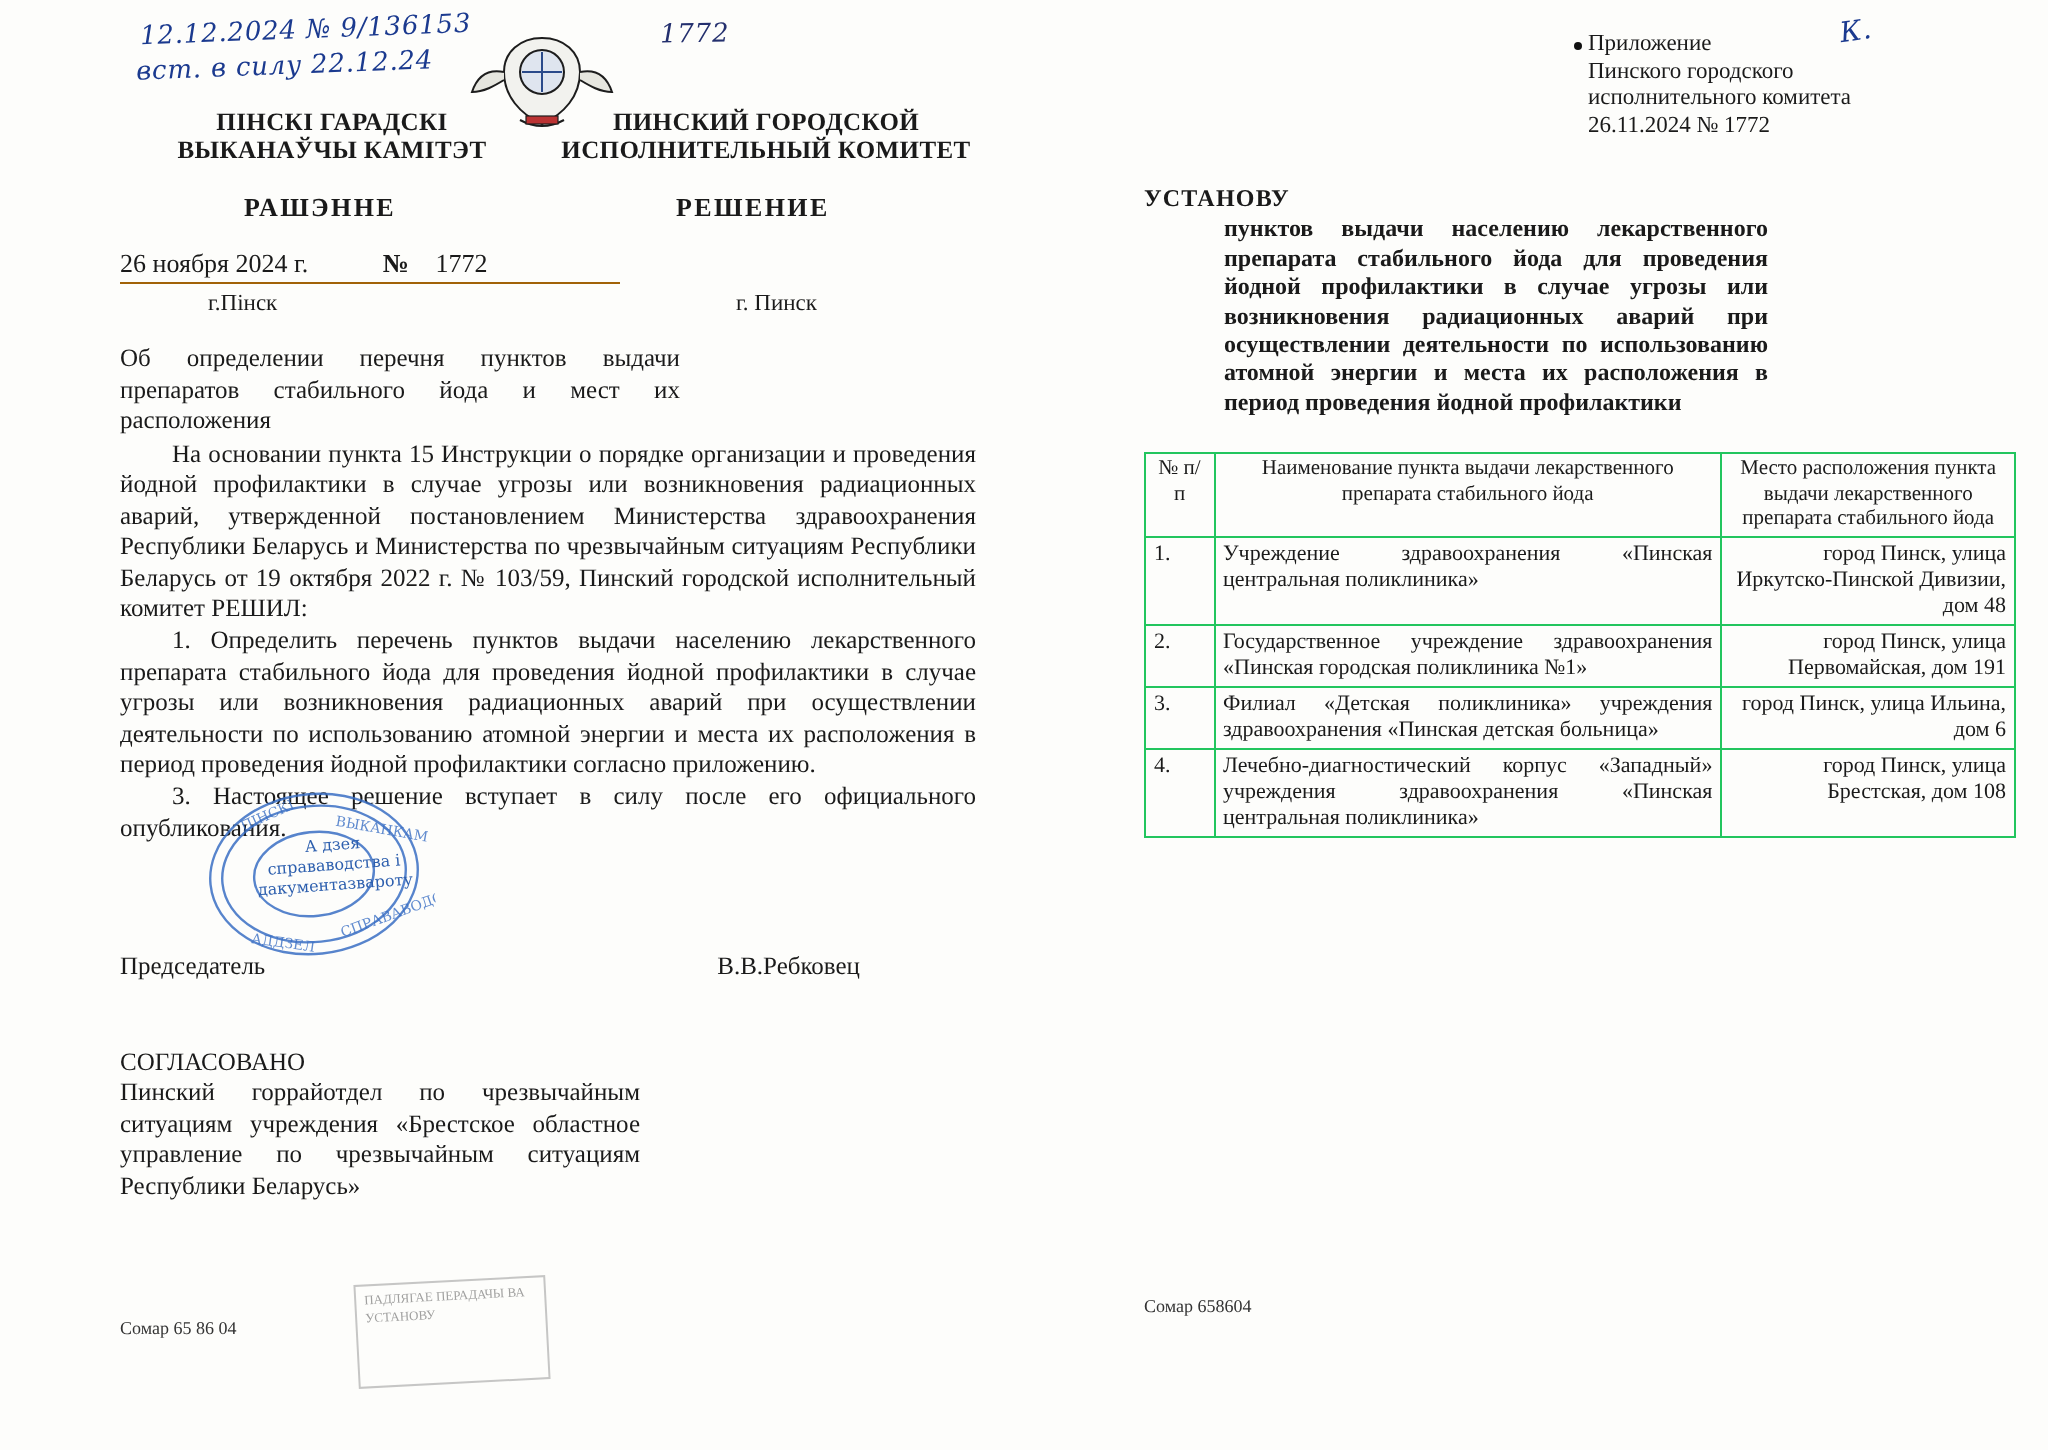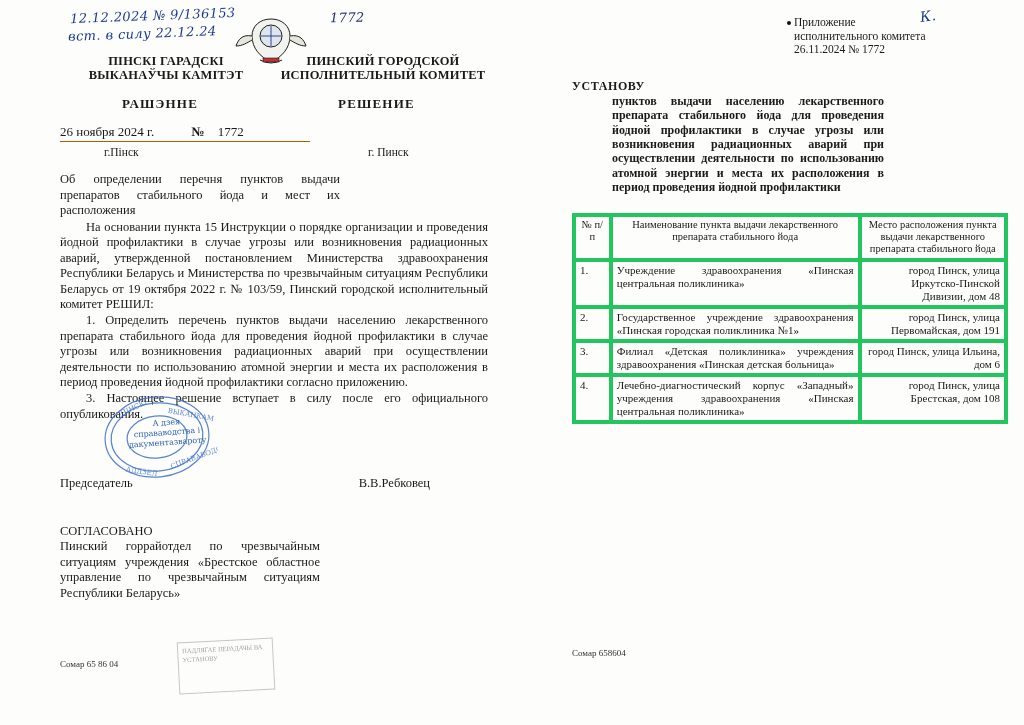--- a/index.html
+++ b/index.html
@@ -194,21 +194,21 @@
     margin-left: 40px;
   }
   table.tbl {
     margin-top: 18px;
     border-collapse: collapse;
     width: 436px;
     font-size: 11px;
     line-height: 13px;
   }
   table.tbl th, table.tbl td {
-    border: 4px solid #22c55e;
+    border: 1px solid #22c55e;
     padding: 2px 4px;
     vertical-align: top;
   }
   table.tbl th {
     text-align: center;
     font-weight: normal;
     font-size: 10.5px;
     line-height: 12.4px;
   }
   td.c-num { width: 26px; text-align: left; }
@@ -306,20 +306,21 @@
       </g>
     </svg>
   </div>
   <div class="stamp-txt">А дзея справаводства і дакументазвароту</div>
 
   <div class="stamp2">ПАДЛЯГАЕ ПЕРАДАЧЫ ВА УСТАНОВУ</div>
 
   <div class="right-col">
     <div class="annex">
       <div class="bullet">Приложение</div>
+      <div>Пинского городского</div>
       <div>исполнительного комитета</div>
       <div>26.11.2024 № 1772</div>
     </div>
 
     <div class="perechen-title">УСТАНОВУ</div>
     <div class="perechen-body">пунктов выдачи населению лекарственного препарата стабильного йода для проведения йодной профилактики в случае угрозы или возникновения радиационных аварий при осуществлении деятельности по использованию атомной энергии и места их расположения в период проведения йодной профилактики</div>
 
     <table class="tbl">
       <thead>
         <tr>

